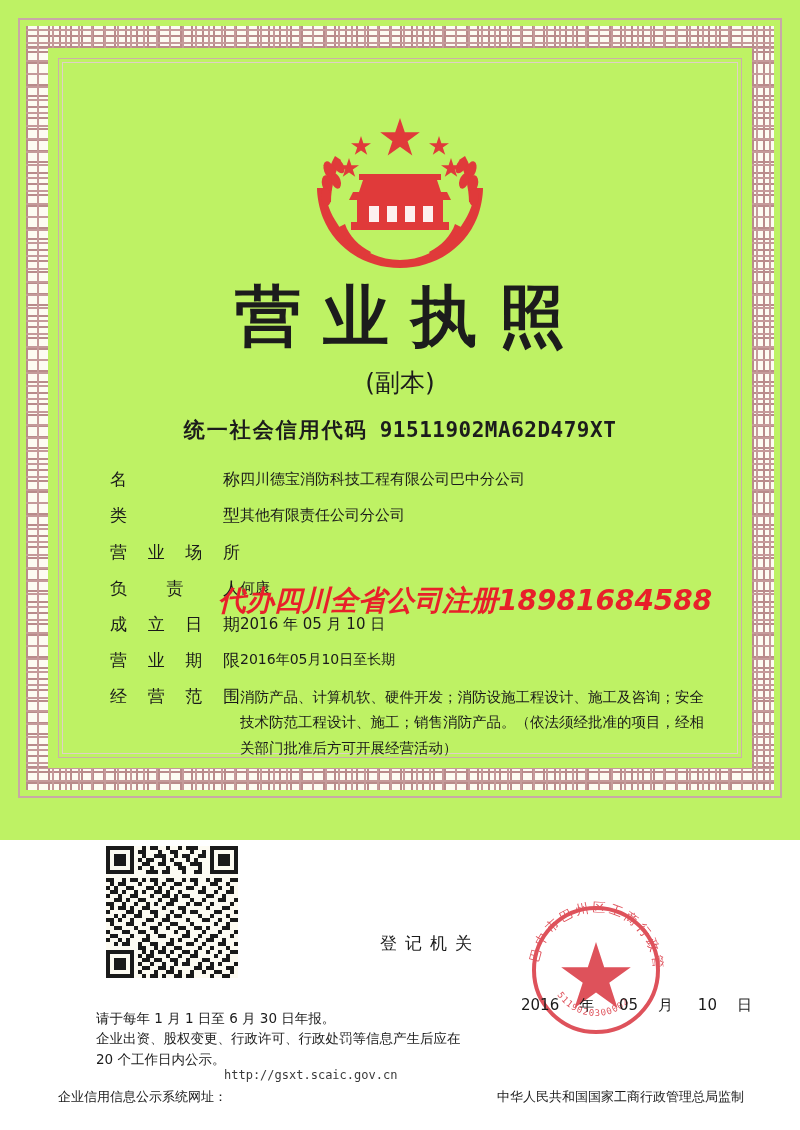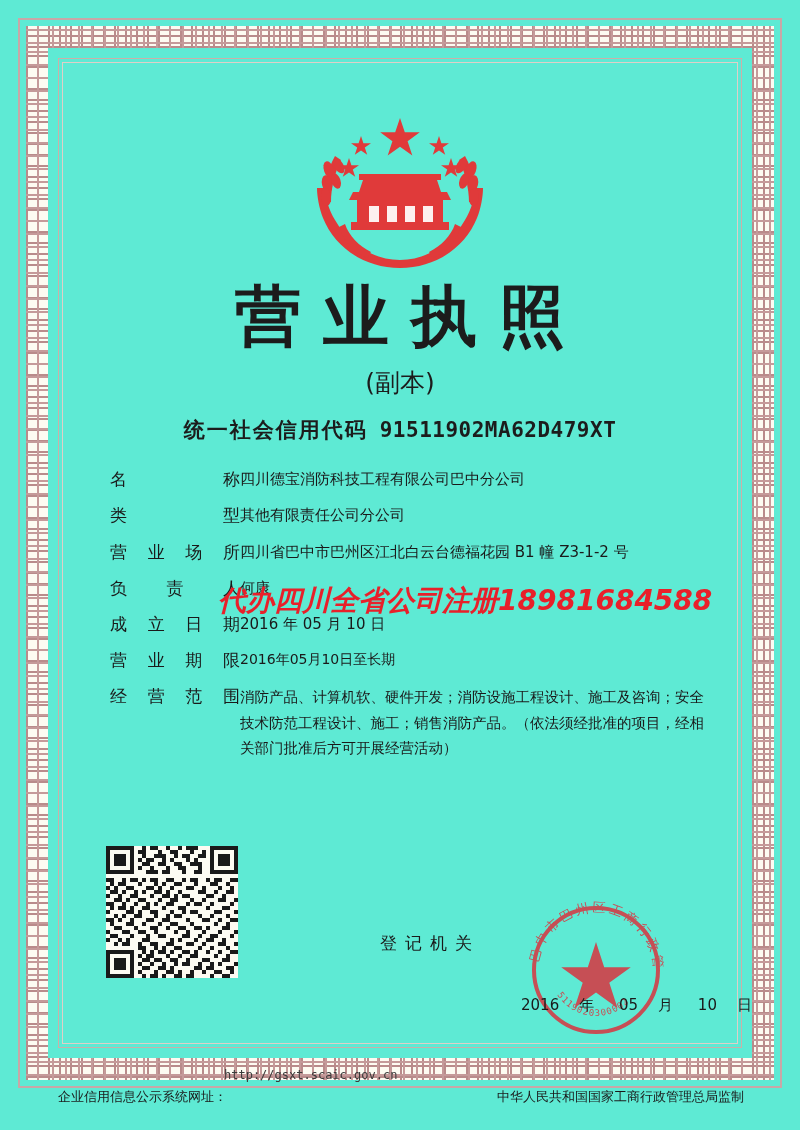--- a/index.html
+++ b/index.html
@@ -9,22 +9,22 @@
   body {
     width: 800px;
     height: 1130px;
     background: #ffffff;
     font-family: "Liberation Sans", sans-serif;
     overflow: hidden;
   }
   .page {
     position: relative;
     width: 800px;
-    height: 1130px;
-    background: #5eead4;
+    height: 840px;
+    background: #bef264;
   }
   
   .border-outer {
     position: absolute;
     left: 18px;
     top: 18px;
     right: 18px;
     bottom: 42px;
     border: 2px solid #c9a7a7;
   }
@@ -331,21 +331,20 @@
       <div class="field-value">其他有限责任公司分公司</div>
     </div>
 
     <div class="field-row">
       <div class="field-label lbl-4">
         <span>营</span>
         <span>业</span>
         <span>场</span>
         <span>所</span>
       </div>
-      <div class="field-value">四川省巴中市巴州区江北白云台德福花园 B1 幢 Z3-1-2 号</div>
     </div>
 
     <div class="field-row">
       <div class="field-label">
         <span>负</span>
         <span>责</span>
         <span>人</span>
       </div>
       <div class="field-value">何康</div>
     </div>
@@ -666,18 +665,23 @@
       </text>
     </svg>
   </div>
 
   <div class="issue-date">
     <span>2016</span><span>年</span>
     <span>05</span><span>月</span>
     <span>10</span><span>日</span>
   </div>
 
+  <div class="footnote">
+    <div>请于每年 1 月 1 日至 6 月 30 日年报。</div>
+    <div class="footnote-line2">企业出资、股权变更、行政许可、行政处罚等信息产生后应在</div>
+    <div>20 个工作日内公示。</div>
+  </div>
 
   <div class="gsxt-url">http://gsxt.scaic.gov.cn</div>
   <div class="bottom-left">企业信用信息公示系统网址：</div>
   <div class="bottom-right">中华人民共和国国家工商行政管理总局监制</div>
 
 </div>
 
 </body></html>

